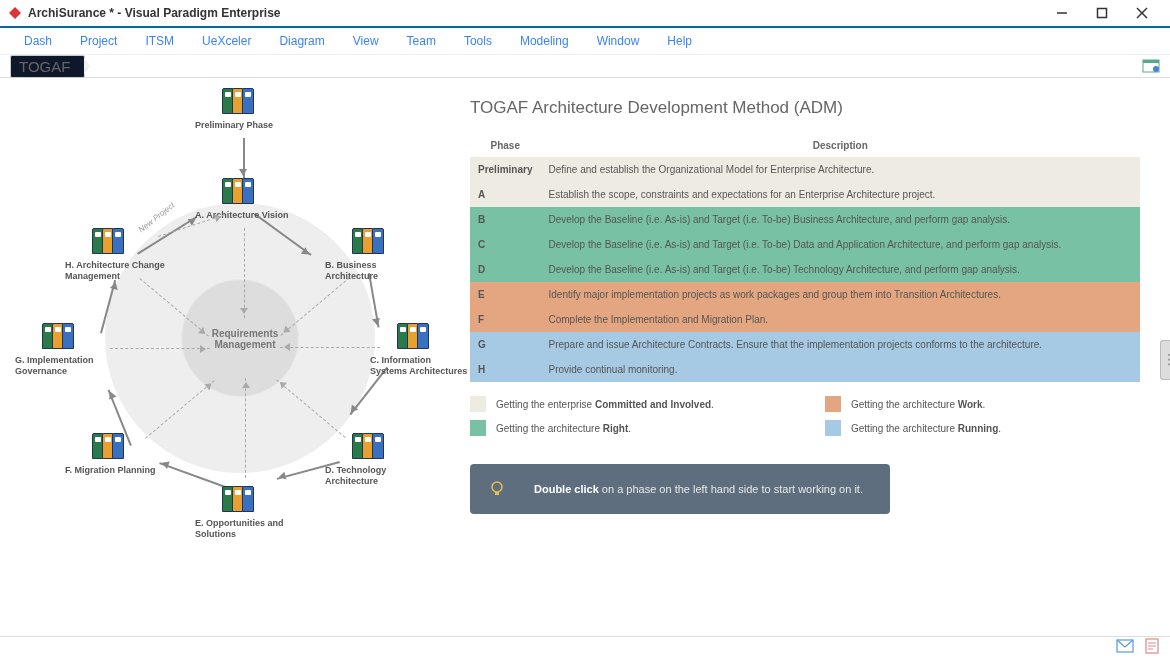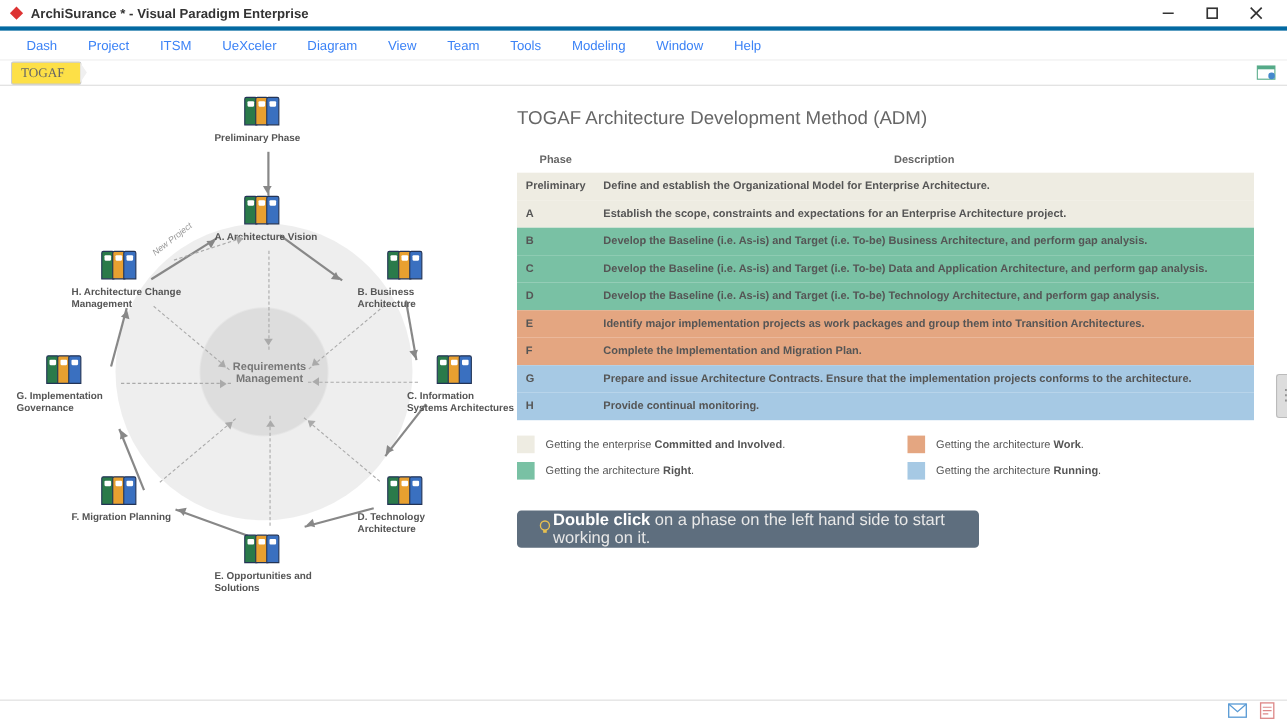--- a/index.html
+++ b/index.html
@@ -1,31 +1,31 @@
 <!DOCTYPE html>
 <html><head>
 <meta charset="utf-8">
 <style>
   * { box-sizing: border-box; margin: 0; padding: 0; }
   body { font-family: Arial, sans-serif; font-size: 12px; background: #fff; width: 1170px; height: 658px; overflow: hidden; position: relative; }
   
   
-  .titlebar { height: 28px; background: #fff; display: flex; align-items: center; padding: 0 8px; border-bottom: 4px solid #0369a1; }
+  .titlebar { height: 28px; background: #fff; display: flex; align-items: center; padding: 0 8px; border-bottom: 2px solid #0369a1; }
   .titlebar .app-icon { width: 14px; height: 14px; margin-right: 6px; }
   .titlebar .title { flex: 1; font-size: 12px; color: #333; font-weight: bold; }
   .titlebar .win-controls { display: flex; gap: 0; }
   .titlebar .win-btn { width: 40px; height: 24px; display: flex; align-items: center; justify-content: center; cursor: pointer; }
   
   
   .menubar { height: 26px; display: flex; align-items: center; padding: 0 10px; background: #fff; }
   .menubar .menu-item { padding: 4px 14px; font-size: 12px; color: #3b82f6; cursor: pointer; }
   
   
   .breadcrumb-bar { height: 24px; display: flex; align-items: center; padding: 0 10px; background: #fff; border-top: 1px solid #eee; border-bottom: 1px solid #ddd; }
-  .breadcrumb { background: #fde047; border: 1px solid #ccc; padding: 2px 14px 2px 8px; font-size: 12px; color: #666; position: relative; border-radius: 2px; font-family: Liberation Serif, serif; }
+  .breadcrumb { background: #0f172a; border: 1px solid #ccc; padding: 2px 14px 2px 8px; font-size: 15px; color: #666; position: relative; border-radius: 2px; }
   .breadcrumb::after { content: ''; position: absolute; right: -6px; top: 50%; transform: translateY(-50%); width: 0; height: 0; border-top: 9px solid transparent; border-bottom: 9px solid transparent; border-left: 6px solid #f0f0f0; }
   .breadcrumb-bar .right-icon { margin-left: auto; cursor: pointer; }
   
   
   .content { display: flex; height: 558px; padding: 10px; }
   .diagram-panel { width: 450px; position: relative; }
   .info-panel { flex: 1; padding: 10px 20px 10px 10px; }
   
   
   .wheel { position: absolute; top: 80px; left: 60px; width: 340px; height: 340px; }
@@ -51,42 +51,42 @@
   .ring-arrow { position: absolute; border-top: 2px solid #888; transform-origin: 0 0; }
   .ring-arrow::after { content: ''; position: absolute; right: -2px; top: -4px; border: 4px solid transparent; border-left: 7px solid #888; }
   
   .new-project-label { position: absolute; font-size: 8px; color: #999; font-style: italic; transform: rotate(-38deg); }
   
   
   .info-title { font-size: 17px; color: #666; font-weight: normal; margin-bottom: 16px; }
   .phase-table { width: 100%; border-collapse: collapse; font-size: 10px; }
   .phase-table th { text-align: center; padding: 6px; color: #666; font-weight: bold; font-size: 10px; }
   .phase-table th.desc { text-align: center; }
-  .phase-table td { padding: 7px 8px; color: #555; font-weight: bold; }
+  .phase-table td { padding: 7px 8px; color: #555; }
   .phase-table td.ph { font-weight: bold; width: 70px; }
   .row-prelim { background: #eeece2; }
   .row-a { background: #eeece2; }
   .row-b { background: #79c1a4; }
   .row-c { background: #79c1a4; }
   .row-d { background: #79c1a4; }
   .row-e { background: #e4a681; }
   .row-f { background: #e4a681; }
   .row-g { background: #a6c9e4; }
   .row-h { background: #a6c9e4; }
   
   .legend { display: flex; gap: 40px; margin-top: 14px; font-size: 10px; color: #555; }
   .legend-col { flex: 1; }
   .legend-item { display: flex; align-items: center; gap: 10px; margin-bottom: 8px; }
   .legend-swatch { width: 16px; height: 16px; }
   .sw-prelim { background: #eeece2; }
   .sw-right { background: #79c1a4; }
   .sw-work { background: #e4a681; }
   .sw-run { background: #a6c9e4; }
   
-  .tip-banner { background: #5e6e7e; color: #e8e8e8; padding: 0 18px; border-radius: 4px; margin-top: 20px; display: flex; align-items: center; gap: 0; font-size: 15px; width: 420px; }
+  .tip-banner { background: #5e6e7e; color: #e8e8e8; padding: 16px 18px; border-radius: 4px; margin-top: 20px; display: flex; align-items: center; gap: 28px; font-size: 11px; width: 420px; }
   .tip-banner .bulb { width: 18px; height: 18px; }
   .tip-banner b { color: #fff; }
   
   
   .side-handle { position: absolute; right: 0; top: 340px; width: 10px; height: 40px; background: #ddd; border: 1px solid #bbb; border-right: none; border-radius: 3px 0 0 3px; cursor: pointer; }
   .side-handle::before { content: '⋮'; position: absolute; left: 1px; top: 10px; color: #888; font-size: 14px; }
   
   
   .statusbar { position: absolute; bottom: 0; left: 0; right: 0; height: 22px; border-top: 1px solid #ddd; display: flex; align-items: center; justify-content: flex-end; padding: 0 10px; gap: 10px; }
   .statusbar .sb-icon { cursor: pointer; }

